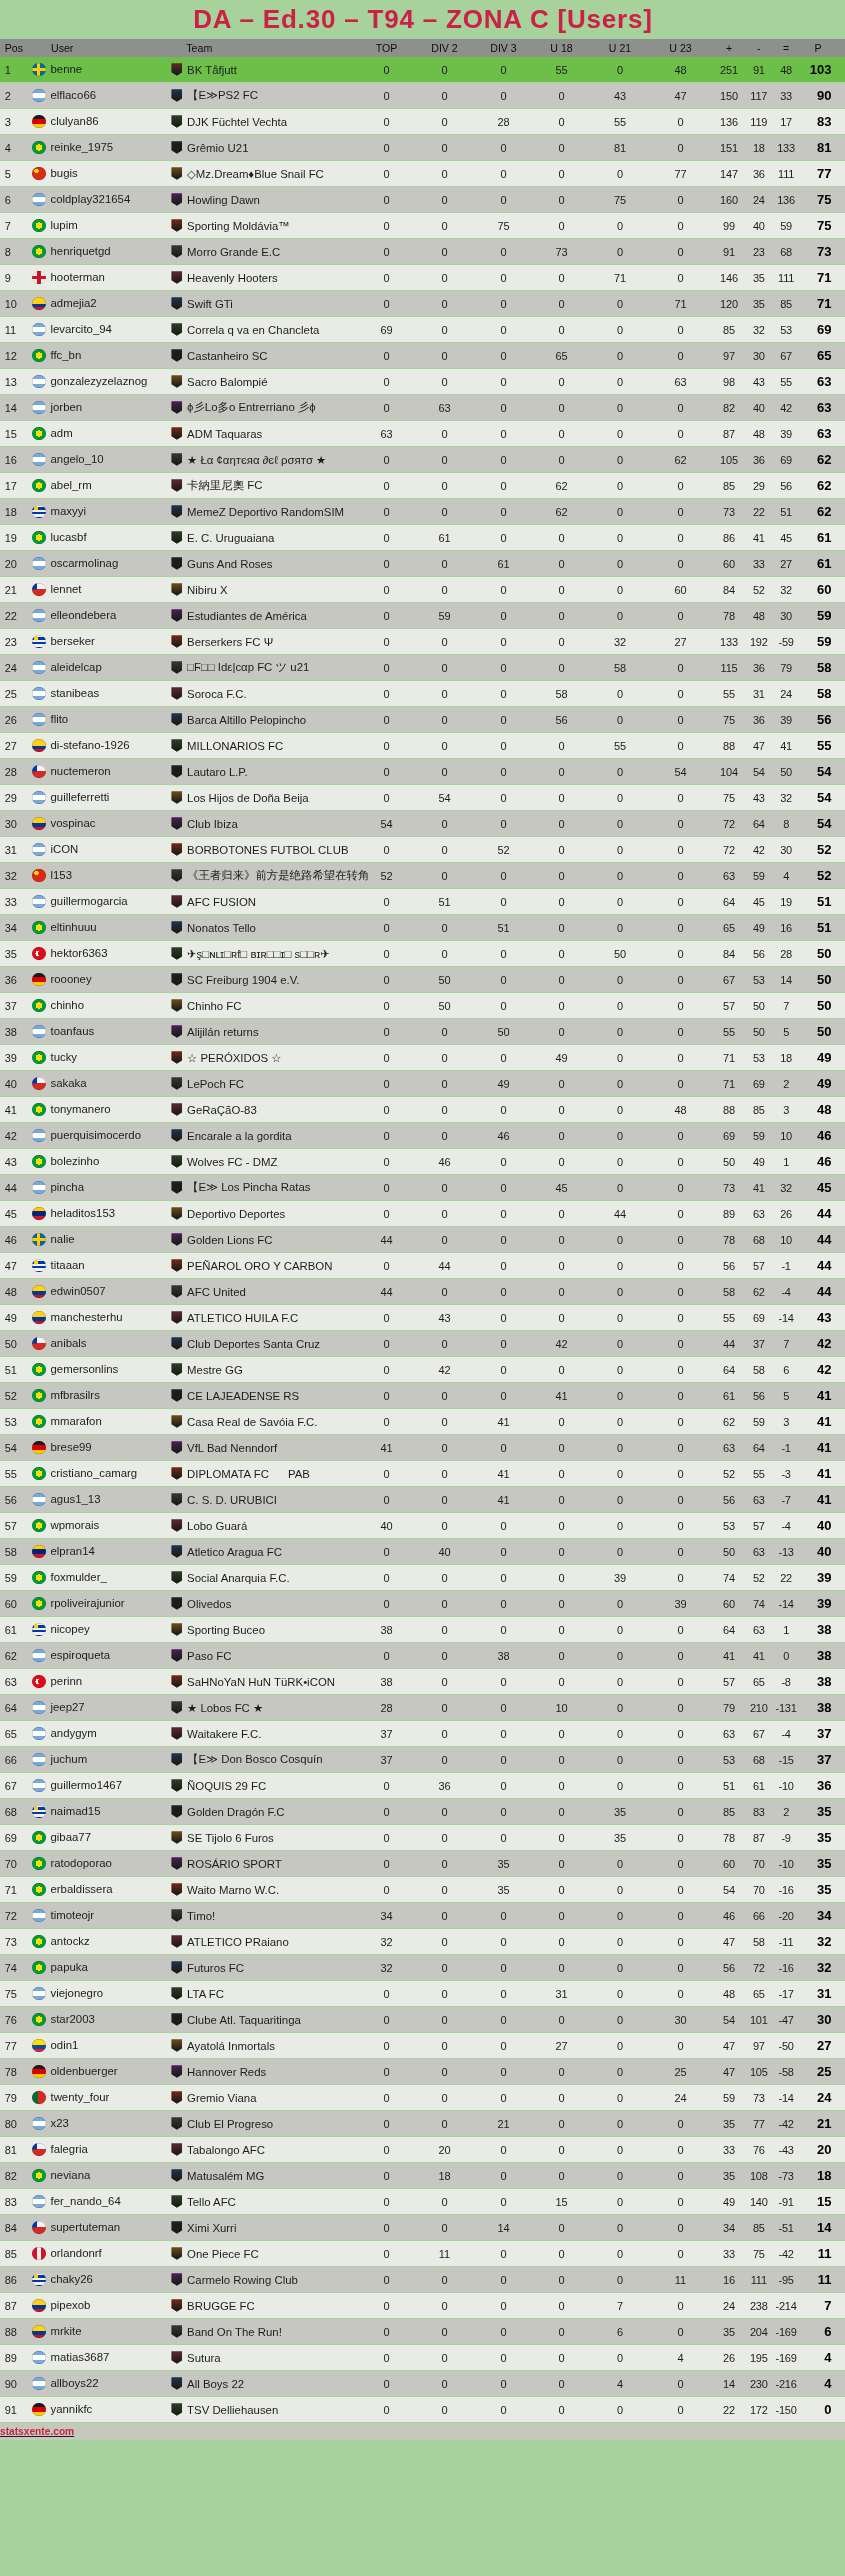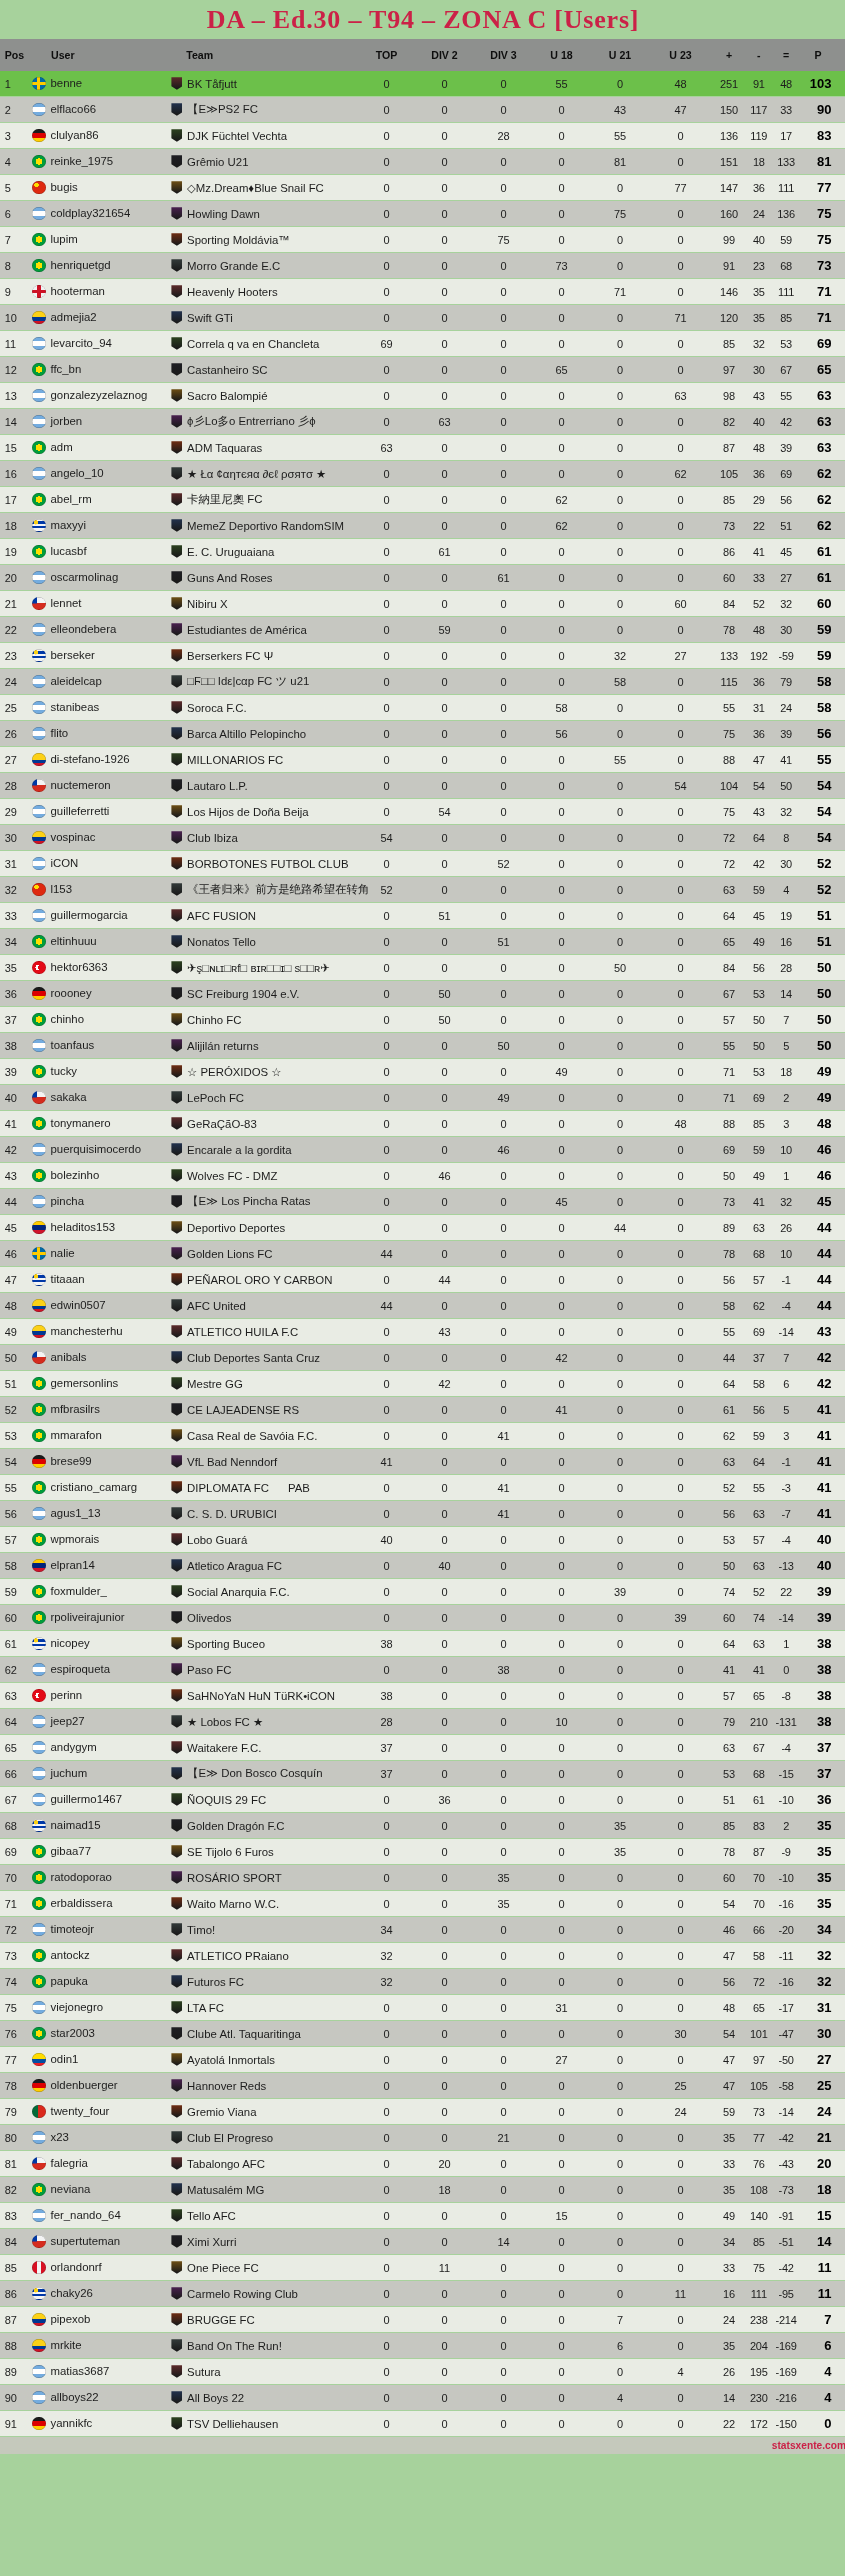--- a/index.html
+++ b/index.html
@@ -20,33 +20,32 @@
     color:var(--text);
   }
   .page{width:846px;}
   .title-bar{
     height:39px;
     display:flex;align-items:center;justify-content:center;
   }
   .title-bar h1{
     font-size:26px;font-weight:800;color:var(--title);
     letter-spacing:0.8px;
-    font-family:Liberation Serif, serif;
   }
   .grid-row{
     display:grid;
     grid-template-columns:30px 139px 189px 57px 59px 59px 57px 60px 61px 36px 23.6px 31px 33px;
     align-items:center;
     width:100%;
     padding-right:4.7px;
   }
   .thead{
     background:var(--head-bg);
-    height:32px;
-    font-weight:700;font-size:10.6px;color:#0e0e0e;
+    height:18px;
+    font-weight:400;font-size:10.6px;color:#0e0e0e;
   }
   .thead .h-pos{padding-left:4.7px;}
   .thead .h-user{padding-left:21px;}
   .thead .h-team{padding-left:17.3px;}
   .thead .h-num,.thead .h-pm{text-align:center;}
   .thead .h-p{text-align:center;}
   .row{
     height:26px;
     border-bottom:1.6px solid var(--bg);
     font-size:11.4px;
@@ -94,22 +93,23 @@
   .fl-tr{background:
     radial-gradient(circle at 56% 50%,#e30a17 0 20%,transparent 21%),
     radial-gradient(circle at 44% 50%,#fff 0 26%,transparent 27%),
     #e30a17;}
   .fl-ve{background:linear-gradient(180deg,#ffcc00 0 33%,#00247d 33% 66%,#cf142b 66%);}
   .fl-ec{background:linear-gradient(180deg,#ffdd00 0 50%,#034ea2 50% 75%,#ed1c24 75%);}
   .fl-pt{background:linear-gradient(90deg,#046a38 0 40%,#da291c 40%);}
   .fl-pe{background:linear-gradient(90deg,#d91023 0 33%,#f4f4f4 33% 66%,#d91023 66%);}
   .footer{
     height:16.5px;background:var(--footer-bg);
-    display:flex;align-items:center;justify-content:flex-end;
+    display:flex;align-items:center;justify-content:flex-start;
     margin-top:0;
+    text-decoration:underline;
   }
   .footer span{color:var(--title);font-weight:700;font-size:10.2px;}
 </style>
 </head>
 <body>
 
 <div class="page">
 
   <div class="title-bar">
     <h1>DA – Ed.30 – T94 – ZONA C [Users]</h1>

